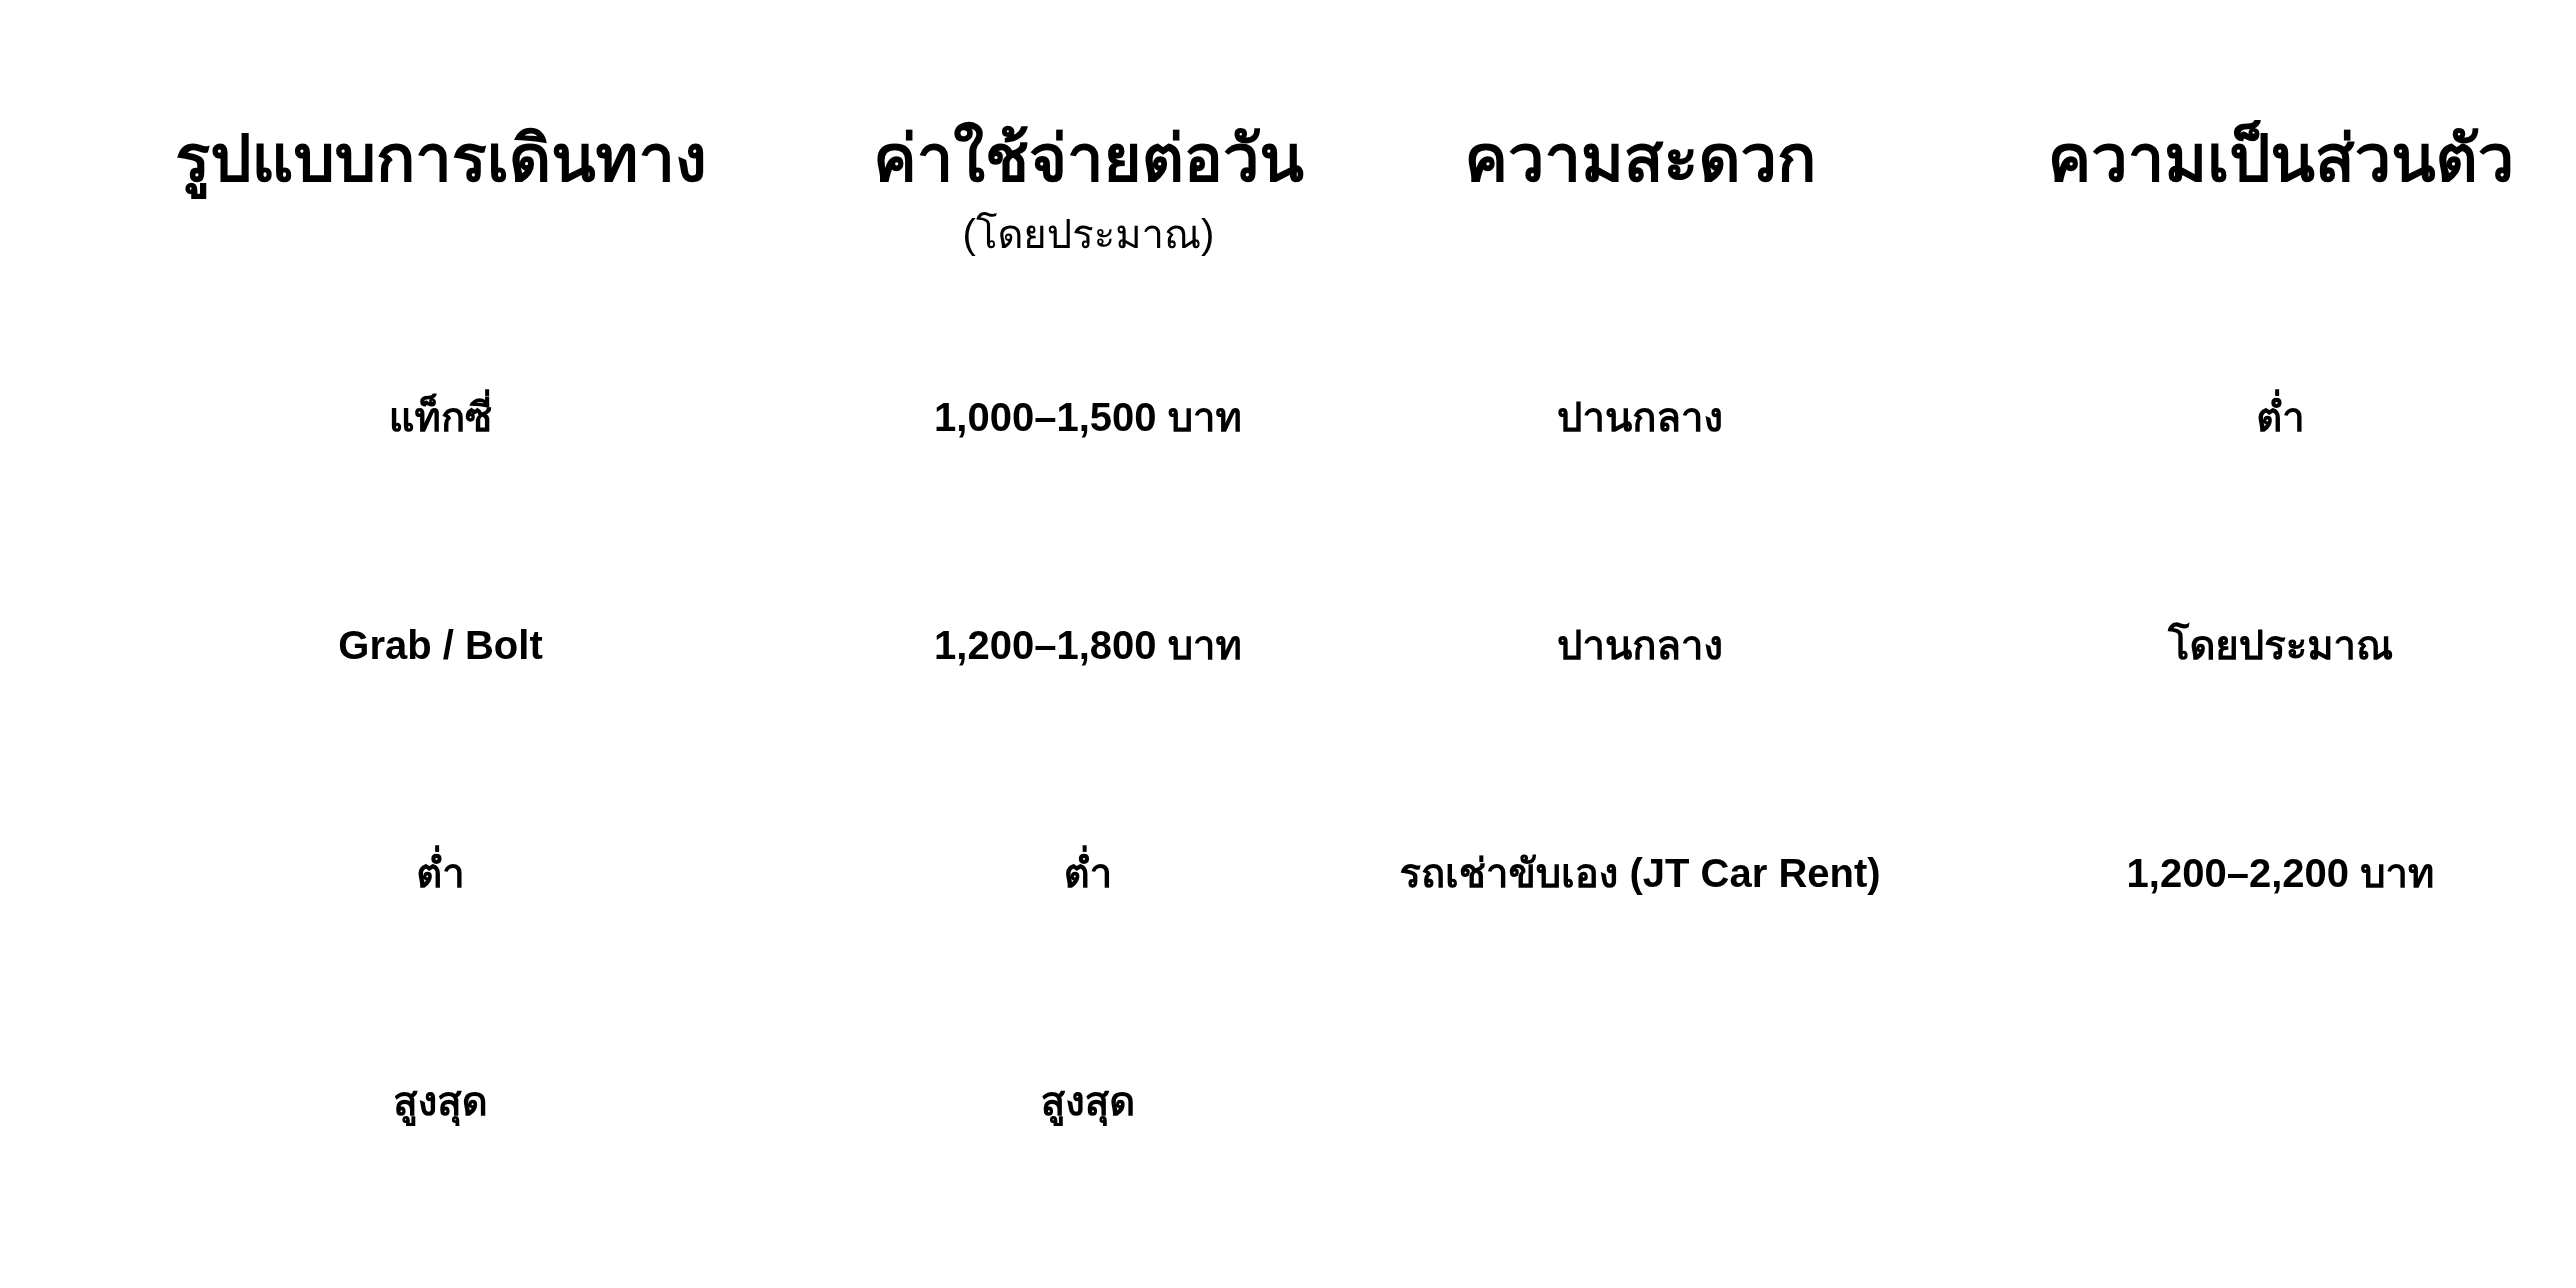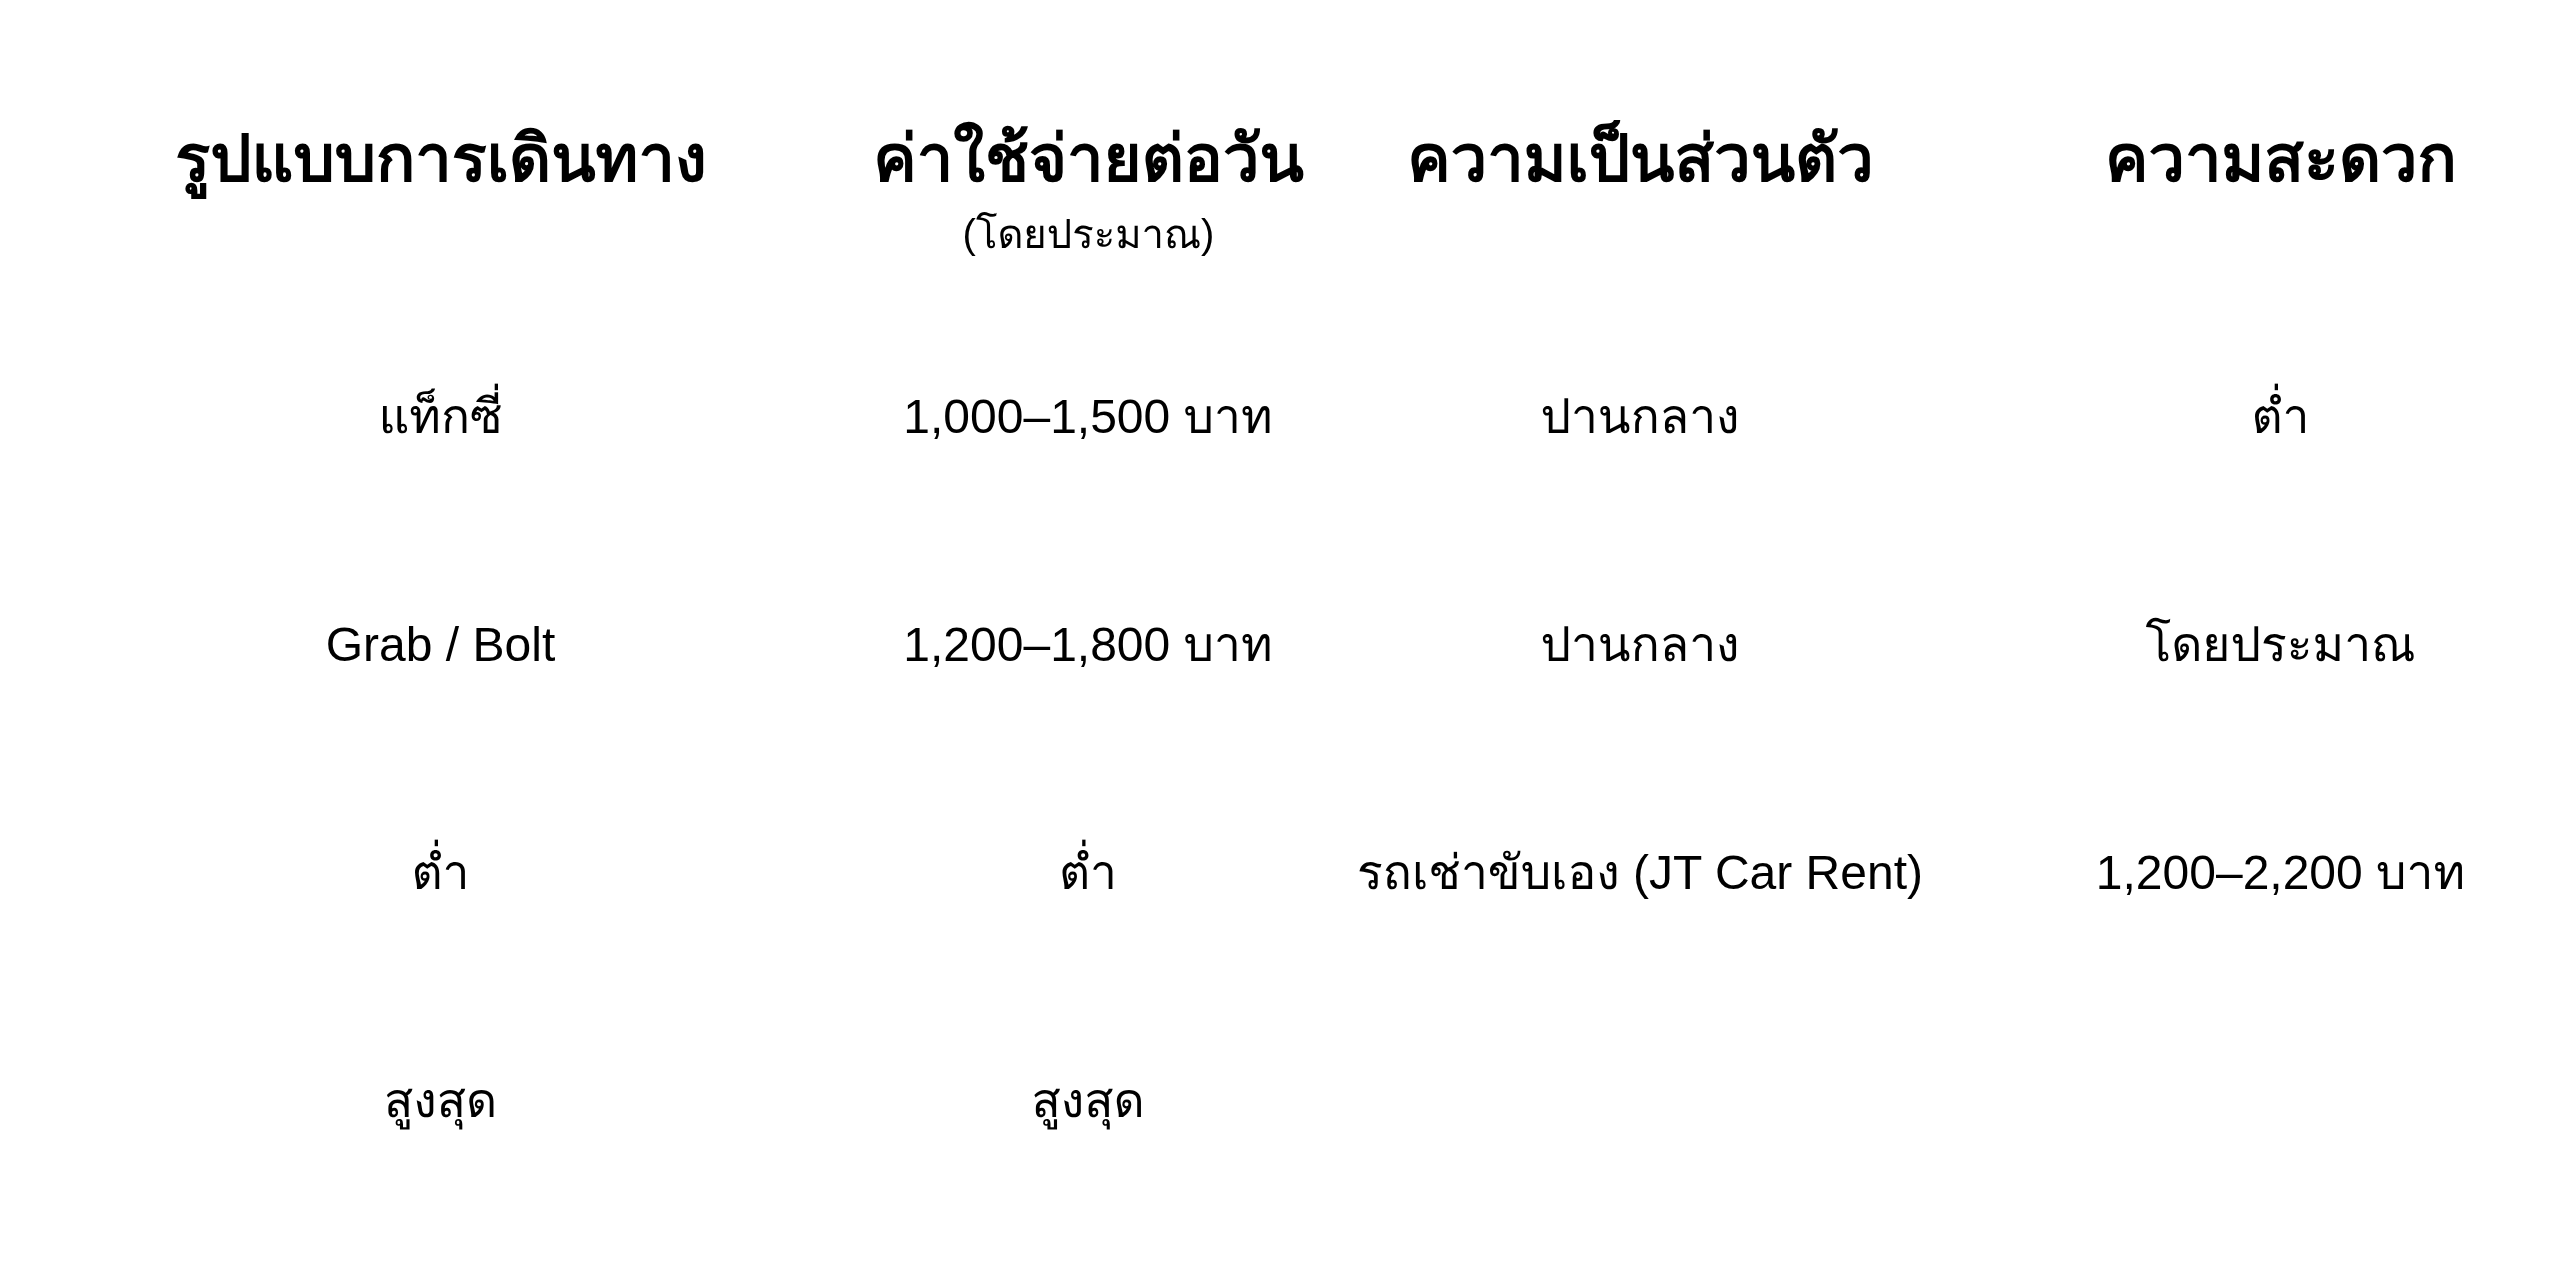--- a/index.html
+++ b/index.html
@@ -43,45 +43,45 @@
     line-height: 1;
     white-space: nowrap;
   }
   .header-sub {
     font-size: 40px;
     font-weight: 400;
     line-height: 1;
     white-space: nowrap;
   }
   .body-cell {
-    font-size: 48px;
-    font-weight: 400;
+    font-size: 40px;
+    font-weight: 700;
     line-height: 1;
     white-space: nowrap;
     margin-left: 43px;
   }
 </style>
 </head>
 <body>
 
 <div class="page">
   <div class="table-grid">
 
     <div class="cell header-cell">
       <span class="header-label">รูปแบบการเดินทาง</span>
     </div>
     <div class="cell header-cell">
       <span class="header-label">ค่าใช้จ่ายต่อวัน</span>
       <span class="header-sub">(โดยประมาณ)</span>
     </div>
     <div class="cell header-cell">
-      <span class="header-label">ความเป็นส่วนตัว</span>
+      <span class="header-label">ความสะดวก</span>
     </div>
     <div class="cell header-cell">
-      <span class="header-label">ความสะดวก</span>
+      <span class="header-label">ความเป็นส่วนตัว</span>
     </div>
 
     <div class="cell body-cell">แท็กซี่</div>
     <div class="cell body-cell">1,000–1,500 บาท</div>
     <div class="cell body-cell">ปานกลาง</div>
     <div class="cell body-cell">ต่ำ</div>
 
     <div class="cell body-cell">Grab / Bolt</div>
     <div class="cell body-cell">1,200–1,800 บาท</div>
     <div class="cell body-cell">ปานกลาง</div>

